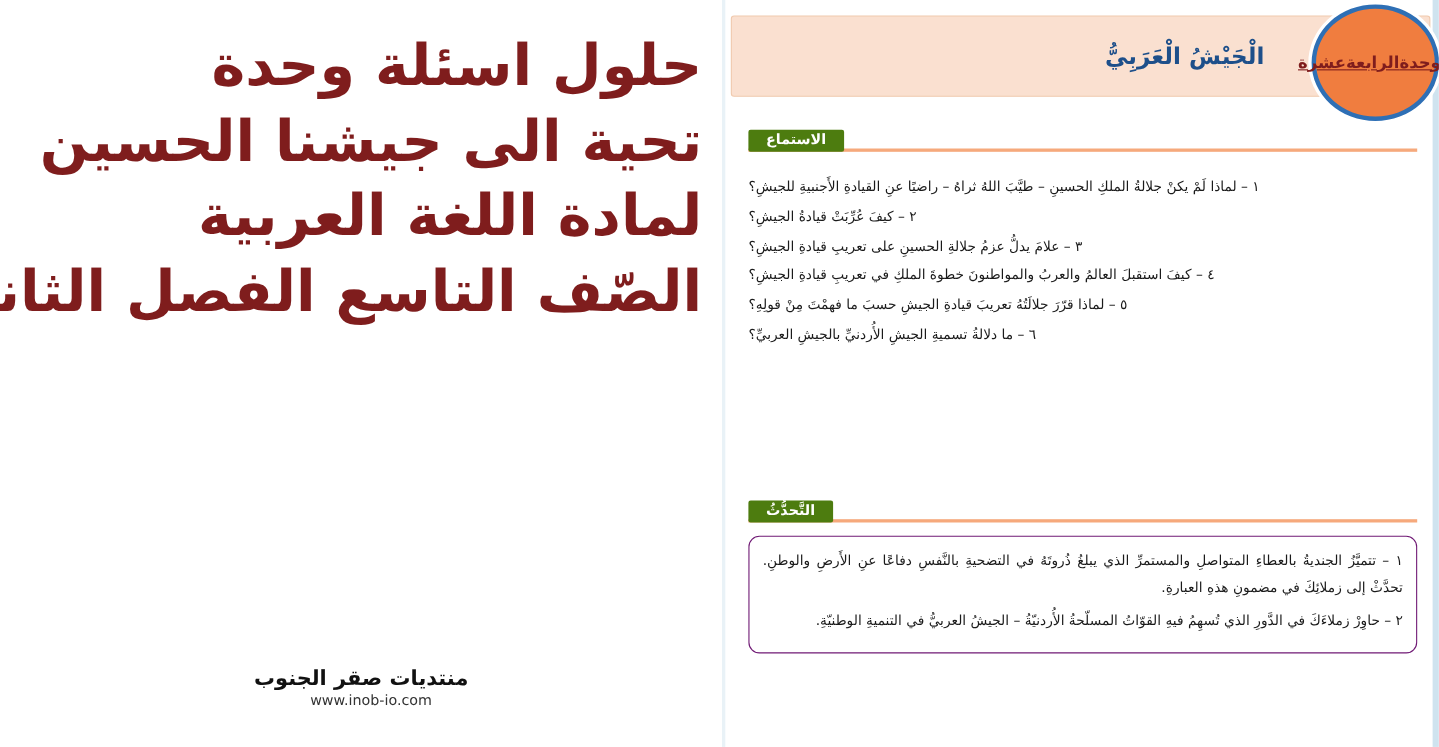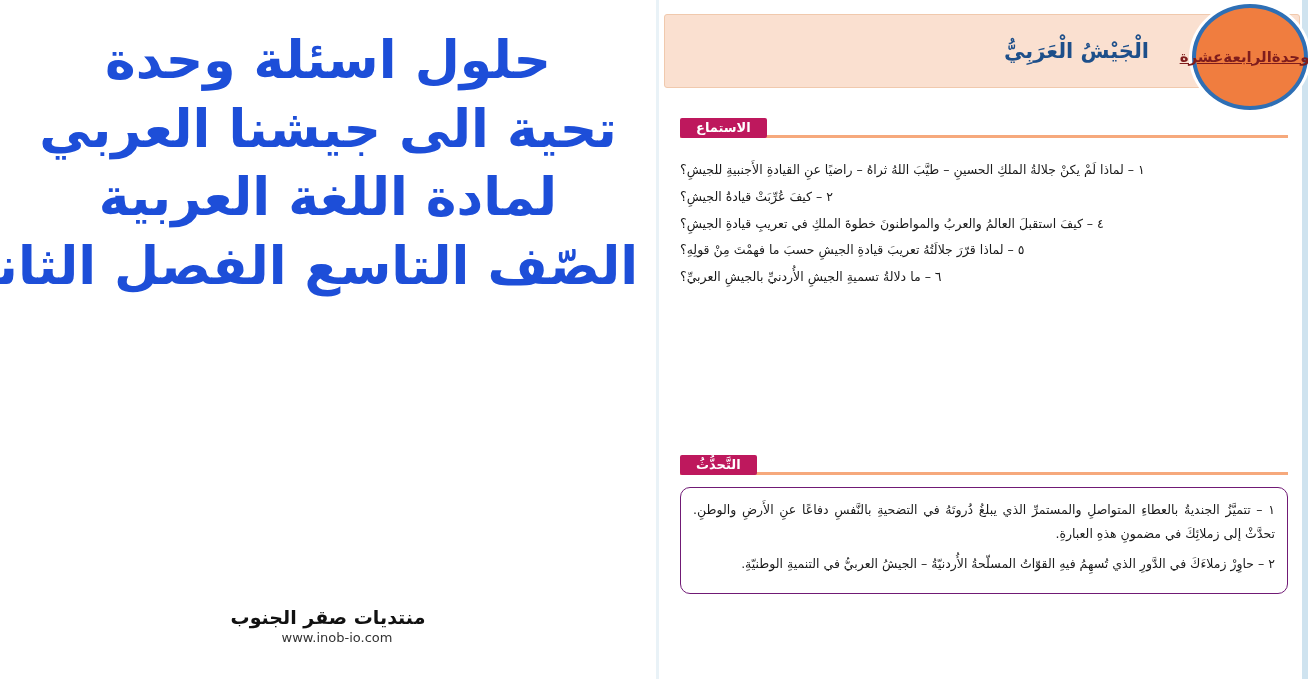--- a/index.html
+++ b/index.html
@@ -106,21 +106,21 @@
     right: 20px;
     left: 24px;
   }
   .sec-label {
     text-align: left;
     position: relative;
     height: 22px;
   }
   .sec-label .chip {
     display: inline-block;
-    background: #be185d;
+    background: #4d7c0f;
     color: #ffffff;
     font-size: 13px;
     font-weight: bold;
     padding: 2px 16px 3px 16px;
     border-radius: 2px;
     position: relative;
     z-index: 2;
     float: left;
   }
   .sec-rule {
@@ -167,22 +167,22 @@
     background: #ffffff;
     display: flex;
     flex-direction: column;
     align-items: center;
     justify-content: flex-start;
     padding-top: 26px;
     box-sizing: border-box;
   }
   .big-title {
     direction: rtl;
-    text-align: center;
-    color: #1d4ed8;
+    text-align: right;
+    color: #7f1d1d;
     font-family: "DejaVu Sans", sans-serif;
     font-weight: bold;
     font-size: 52px;
     line-height: 1.32;
     letter-spacing: -1px;
     width: 620px;
   }
   .big-title div { white-space: nowrap; }
   .forum {
     position: absolute;
@@ -229,20 +229,21 @@
         <div class="sec-label">
           <span class="chip">الاستماع</span>
           <div class="sec-rule"></div>
         </div>
       </div>
 
       <div class="section body-text" style="top:152px;">
         <div class="qlist">
           <p>١ – لماذا لَمْ يكنْ جلالةُ الملكِ الحسينِ – طيَّبَ اللهُ ثراهُ – راضيًا عنِ القيادةِ الأَجنبيةِ للجيشِ؟</p>
           <p>٢ – كيفَ عُرِّبَتْ قيادةُ الجيشِ؟</p>
+          <p>٣ – علامَ يدلُّ عزمُ جلالةِ الحسينِ على تعريبِ قيادةِ الجيشِ؟</p>
           <p>٤ – كيفَ استقبلَ العالمُ والعربُ والمواطنونَ خطوةَ الملكِ في تعريبِ قيادةِ الجيشِ؟</p>
           <p>٥ – لماذا قرّرَ جلالَتُهُ تعريبَ قيادةِ الجيشِ حسبَ ما فهمْتَ مِنْ قولِهِ؟</p>
           <p>٦ – ما دلالةُ تسميةِ الجيشِ الأُردنيِّ بالجيشِ العربيِّ؟</p>
         </div>
       </div>
 
       <div class="section" style="top:455px;">
         <div class="sec-label">
           <span class="chip">التَّحدُّثُ</span>
           <div class="sec-rule"></div>
@@ -251,21 +252,21 @@
           <p>١ – تتميَّزُ الجنديةُ بالعطاءِ المتواصلِ والمستمرِّ الذي يبلغُ ذُروتَهُ في التضحيةِ بالنَّفسِ دفاعًا عنِ الأَرضِ والوطنِ. تحدَّثْ إلى زملائِكَ في مضمونِ هذهِ العبارةِ.</p>
           <p>٢ – حاوِرْ زملاءَكَ في الدَّورِ الذي تُسهِمُ فيهِ القوّاتُ المسلّحةُ الأُردنيّةُ – الجيشُ العربيُّ في التنميةِ الوطنيّةِ.</p>
         </div>
       </div>
     </div>
   </div>
 
   <div class="right">
     <div class="big-title">
       <div>حلول اسئلة وحدة</div>
-      <div>تحية الى جيشنا العربي</div>
+      <div>تحية الى جيشنا الحسين</div>
       <div>لمادة اللغة العربية</div>
       <div>الصّف التاسع الفصل الثاني</div>
     </div>
     <div class="forum">
       <div>منتديات صقر الجنوب</div>
       <div class="forum-url">www.inob-io.com</div>
     </div>
   </div>
 
 </div>

